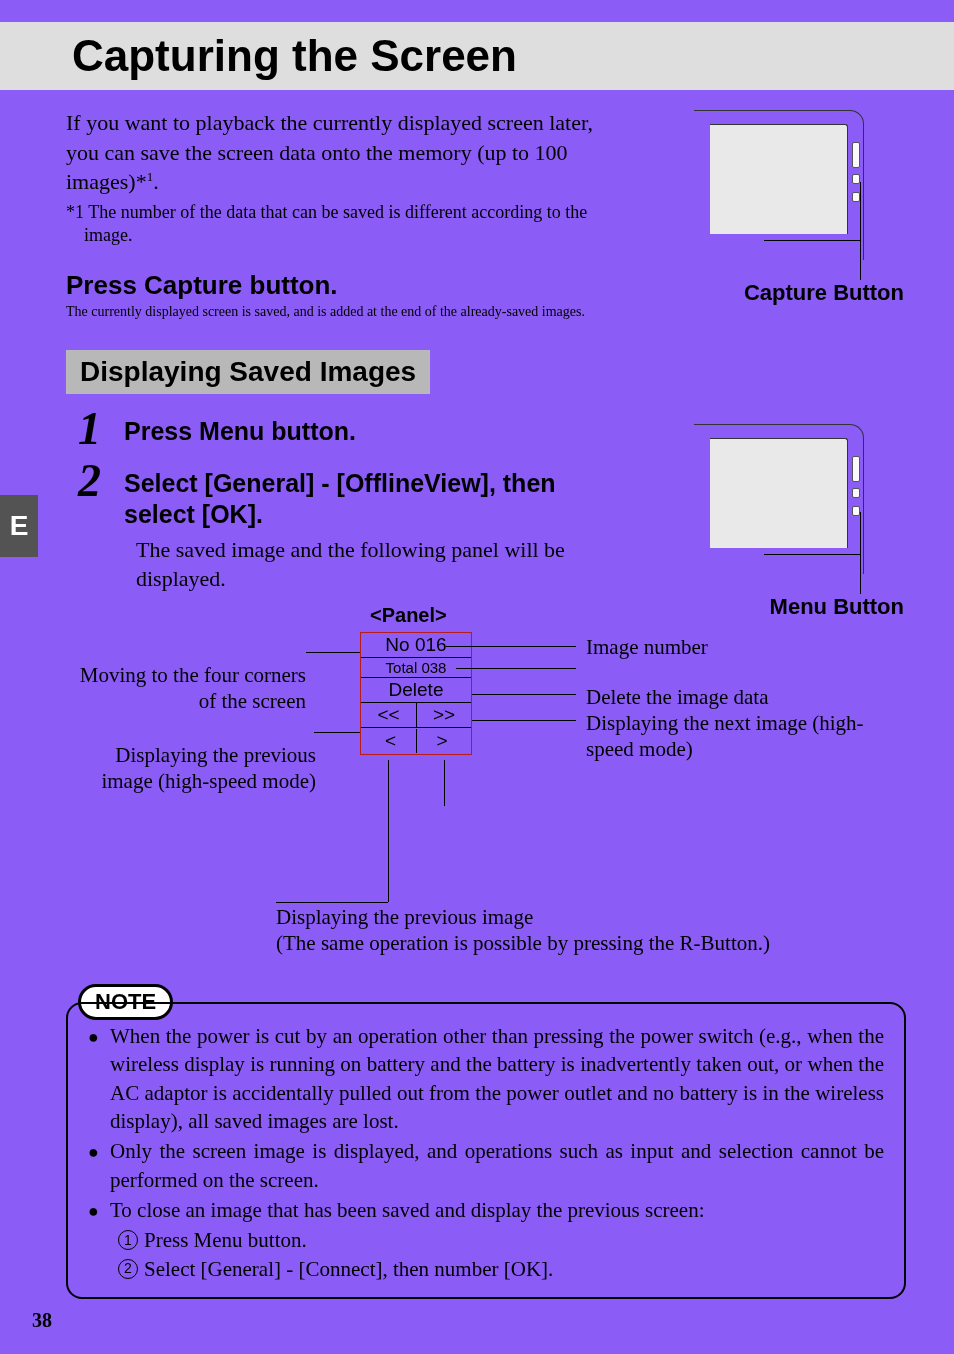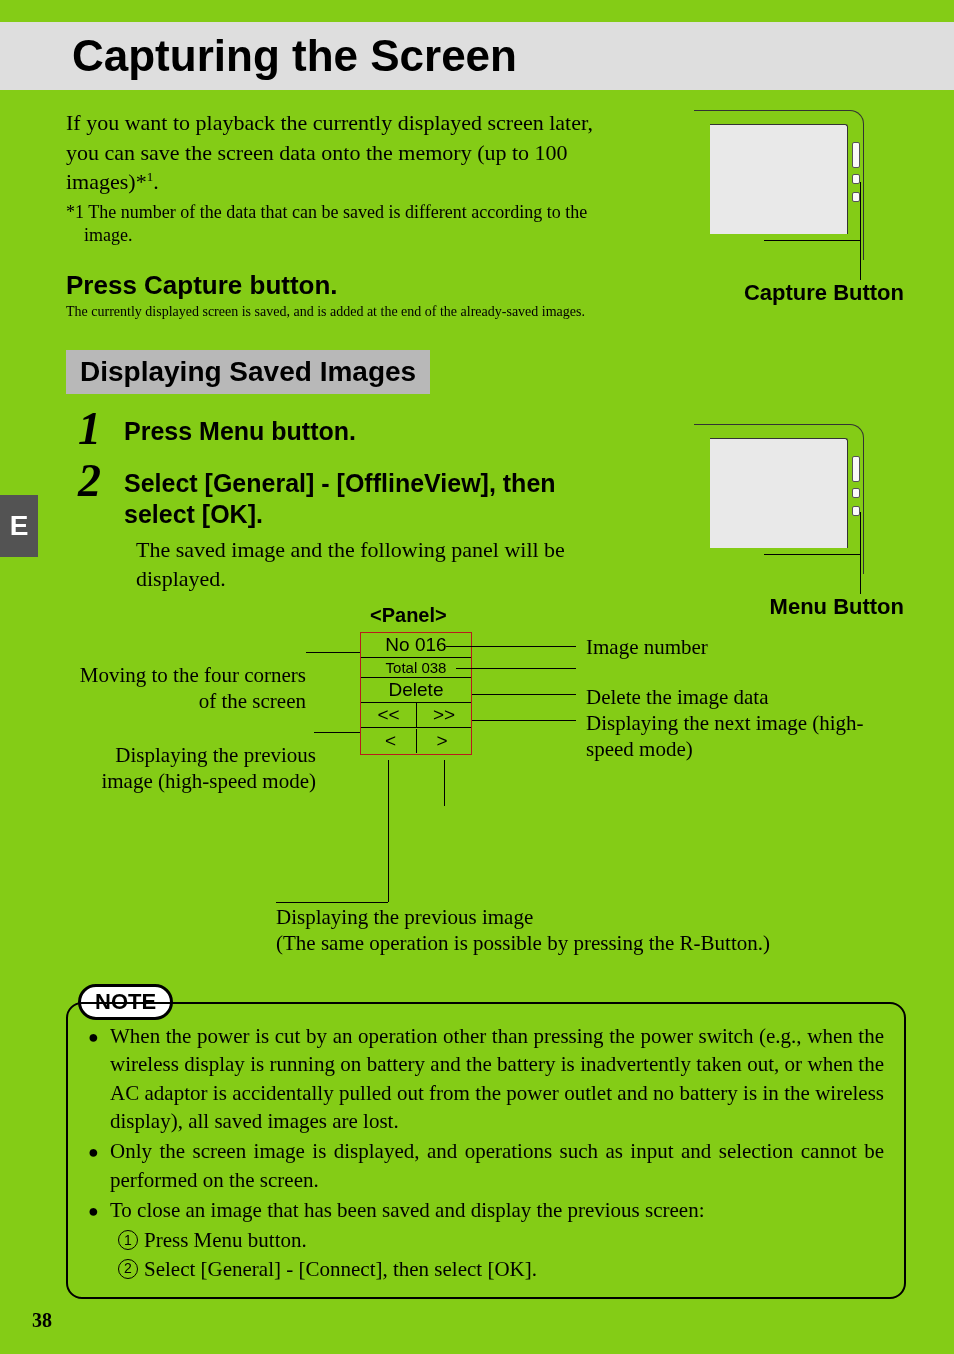--- a/index.html
+++ b/index.html
@@ -1,17 +1,17 @@
 <!DOCTYPE html>
 <html><head>
 <meta charset="utf-8">
 <style>
   * { box-sizing: border-box; margin: 0; padding: 0; }
   html, body { width: 954px; height: 1354px; font-family: "Times New Roman", serif; background: #fff; color: #000; }
-  .page { position: relative; width: 954px; height: 1354px; background: #84cc16; }
+  .page { position: relative; width: 954px; height: 1354px; background: #8b5cf6; }
   .side-tab { position: absolute; left: 0; top: 495px; width: 38px; height: 62px; background: #535353; color: #fff; font-family: Arial, Helvetica, sans-serif; font-weight: bold; font-size: 28px; display: flex; align-items: center; justify-content: center; }
   .greyband { position: absolute; left: 40px; top: 22px; right: 0; height: 68px; background: #dedede; display: flex; align-items: center; padding-left: 32px; }
   .greyband-bg { position: absolute; left: 0; top: 22px; width: 40px; height: 68px; background: #dedede; }
   .title { font-family: Arial, Helvetica, sans-serif; font-weight: bold; font-size: 44px; }
   .content { position: absolute; left: 66px; top: 108px; width: 852px; }
   .intro { width: 550px; font-size: 22px; line-height: 1.35; }
   .sup { font-size: 13px; vertical-align: super; }
   .footnote { width: 560px; font-size: 18px; line-height: 1.25; margin-top: 4px; text-indent: -18px; padding-left: 18px; }
   .h2 { font-family: Arial, Helvetica, sans-serif; font-weight: bold; font-size: 26px; margin-top: 24px; }
   .body { font-size: 14px; line-height: 1.35; width: 560px; margin-top: 2px;}
@@ -179,18 +179,18 @@
     <div class="note-li">
       <div class="bullet">●</div>
       <div class="note-li-text">To close an image that has been saved and display the previous screen:</div>
     </div>
     <div class="sub-li">
       <div class="circ">1</div>
       <div>Press Menu button.</div>
     </div>
     <div class="sub-li">
       <div class="circ">2</div>
-      <div>Select [General] - [Connect], then select [OK].</div>
+      <div>Select [General] - [Connect], then number [OK].</div>
     </div>
   </div>
 
   <div class="pagenum">38</div>
 </div>
 
 </body></html>

